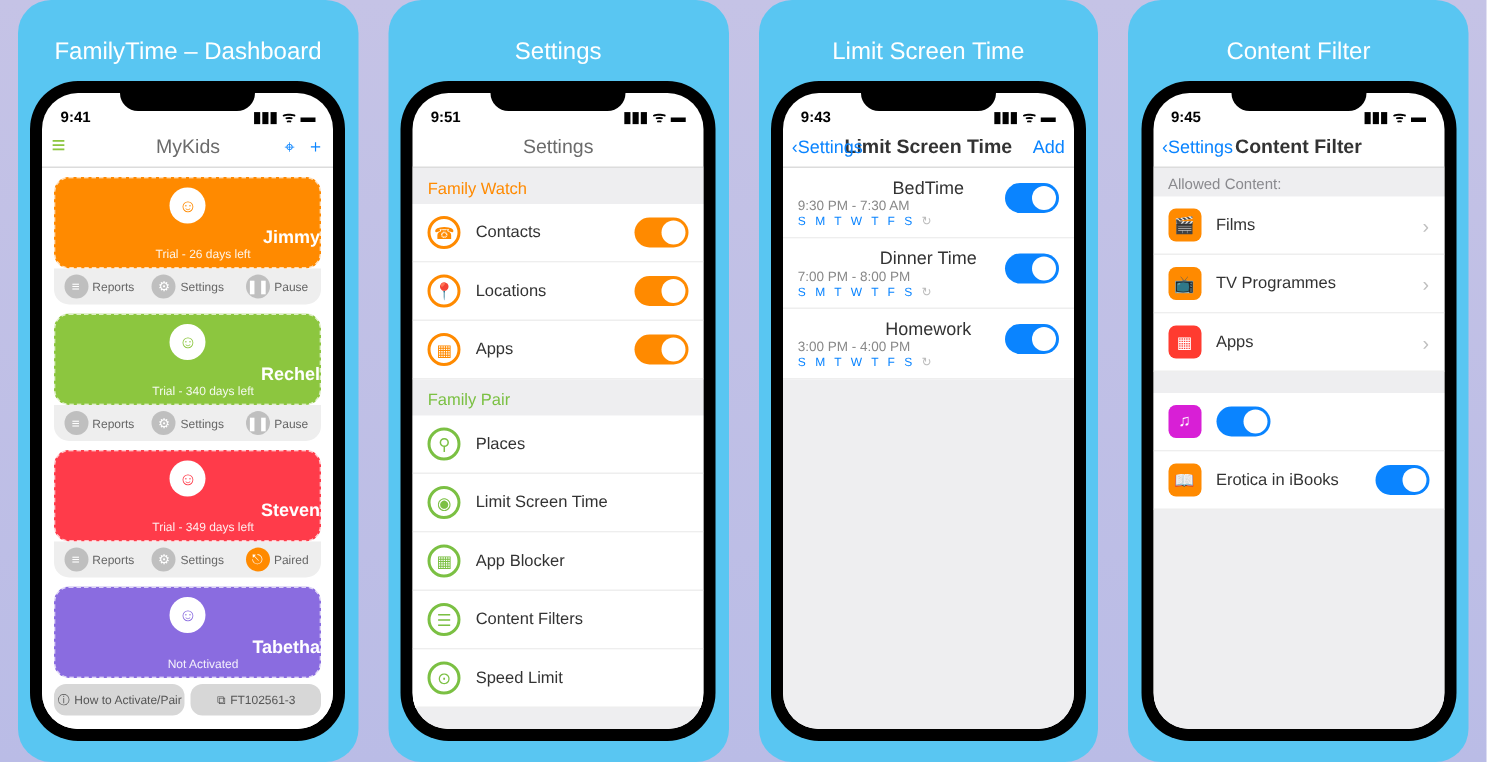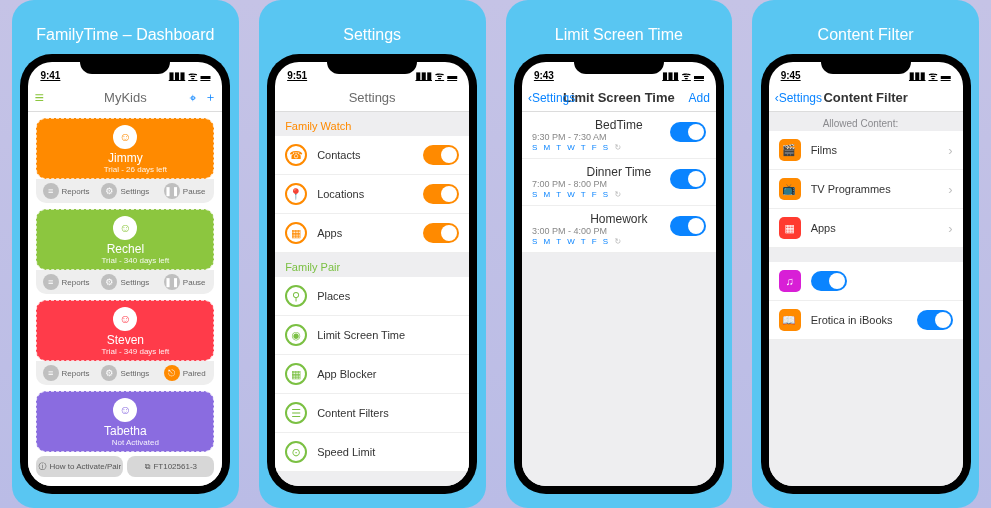--- a/index.html
+++ b/index.html
@@ -2,32 +2,32 @@
 <html><head>
 <meta charset="utf-8">
 <style>
   * { box-sizing: border-box; margin: 0; padding: 0; font-family: -apple-system, Helvetica, Arial, sans-serif; }
   body { width: 991px; height: 508px; background: linear-gradient(180deg,#c5c3e6,#babce6); display: flex; gap: 20px; padding: 0 12px; overflow:hidden; }
   .card { width: 230px; height: 508px; background:#59c6f2; border-radius:22px; overflow:hidden; display:flex; flex-direction:column; align-items:center; }
   .caption { color:#fff; font-size:16px; font-weight:500; text-align:center; margin-top:26px; margin-bottom:10px; }
   .phone { width:210px; height:440px; background:#000; border-radius:32px; padding:8px; position:relative; }
   .screen { background:#fff; width:100%; height:100%; border-radius:24px; overflow:hidden; position:relative; display:flex; flex-direction:column; }
   .notch { position:absolute; top:0; left:50%; transform:translateX(-50%); width:90px; height:20px; background:#000; border-radius:0 0 12px 12px; z-index:5; }
-  .status { display:flex; justify-content:space-between; font-size:10px; font-weight:600; padding:4px 12px 0 12px; height:22px; align-items:center;text-decoration:underline; }
+  .status { display:flex; justify-content:space-between; font-size:10px; font-weight:600; padding:4px 12px 0 12px; height:22px; align-items:flex-end; }
   .status .right span { margin-left:3px; }
   .navbar { height:28px; border-bottom:1px solid #dcdcdc; display:flex; align-items:center; justify-content:center; position:relative; font-size:13px; }
   .navbar .title { color:#6b6b6b; font-weight:500; }
   .navbar .left { position:absolute; left:6px; display:flex; align-items:center; color:#0a84ff; font-size:12px; }
   .navbar .right { position:absolute; right:6px; display:flex; align-items:center; color:#0a84ff; gap:8px; font-size:12px; }
   .content { flex:1; overflow:hidden; background:#eeeef0; }
   .content.white { background:#fff; }
   
   .kid { margin:6px 8px; border:1px dashed rgba(255,255,255,.7); border-radius:10px; color:#fff; text-align:center; padding:6px 0 4px; position:relative;}
   .kid .av { width:24px;height:24px;border-radius:50%;background:#fff;display:inline-flex;align-items:center;justify-content:center;font-size:12px;margin-bottom:2px;}
-  .kid .nm { font-size:12px; font-weight:400;}
+  .kid .nm { font-size:12px; font-weight:700;text-align:right;}
   .kid .sub{ font-size:8px; opacity:.9;padding-left:20px;}
   .kidrow {display:flex;background:#eee;margin:0 8px;border-radius:0 0 10px 10px;}
   .kidbtn{flex:1;display:flex;align-items:center;justify-content:center;gap:3px;font-size:8px;color:#666;padding:4px 0;}
   .kidbtn .ic{width:16px;height:16px;border-radius:50%;background:#bfbfbf;display:inline-flex;align-items:center;justify-content:center;color:#fff;font-size:9px;}
   .strip{display:flex;margin:4px 8px 0;gap:4px;}
   .strip>div{flex:1;background:#d7d7d7;border-radius:8px;font-size:8px;color:#555;display:flex;align-items:center;justify-content:center;padding:5px 2px;gap:3px;}
   
   .sect{font-size:11px;padding:8px 10px 4px;}
   .sorg{color:#ff8a00;} .sgrn{color:#7bc043;}
   .row{background:#fff;display:flex;align-items:center;padding:8px 10px;border-bottom:1px solid #eee;gap:10px;font-size:11px;color:#333;}
@@ -39,21 +39,21 @@
   .tog::after{content:'';position:absolute;right:2px;top:2px;width:16px;height:16px;background:#fff;border-radius:50%;}
   .chev{color:#c0c0c0;font-size:13px;}
   
   .lim{background:#fff;padding:6px 10px;border-bottom:1px solid #eee;position:relative;}
   .lim .t{font-size:12px;color:#333;text-align:center;}
   .lim .tm{font-size:9px;color:#888;}
   .days{font-size:8px;letter-spacing:2px;color:#0a84ff;margin-top:1px;}
   .days .off{color:#bbb;}
   .lim .tog{position:absolute;right:10px;top:10px;}
   
-  .grplbl{font-size:10px;color:#8a8a8e;padding:6px 10px 2px;margin-left:44px;}
+  .grplbl{font-size:10px;color:#8a8a8e;padding:6px 10px 2px;}
   .cfrow{background:#fff;display:flex;align-items:center;padding:8px 10px;border-bottom:1px solid #eee;gap:10px;font-size:11px;color:#333;}
   .cfic{width:22px;height:22px;border-radius:5px;display:flex;align-items:center;justify-content:center;color:#fff;font-size:11px;}
   .cfic.or{background:#ff8a00;} .cfic.rd{background:#ff3b30;} .cfic.mg{background:#d81fd6;}
 </style>
 </head>
 <body>
 
 <div class="card">
   <div class="caption">FamilyTime – Dashboard</div>
   <div class="phone">

